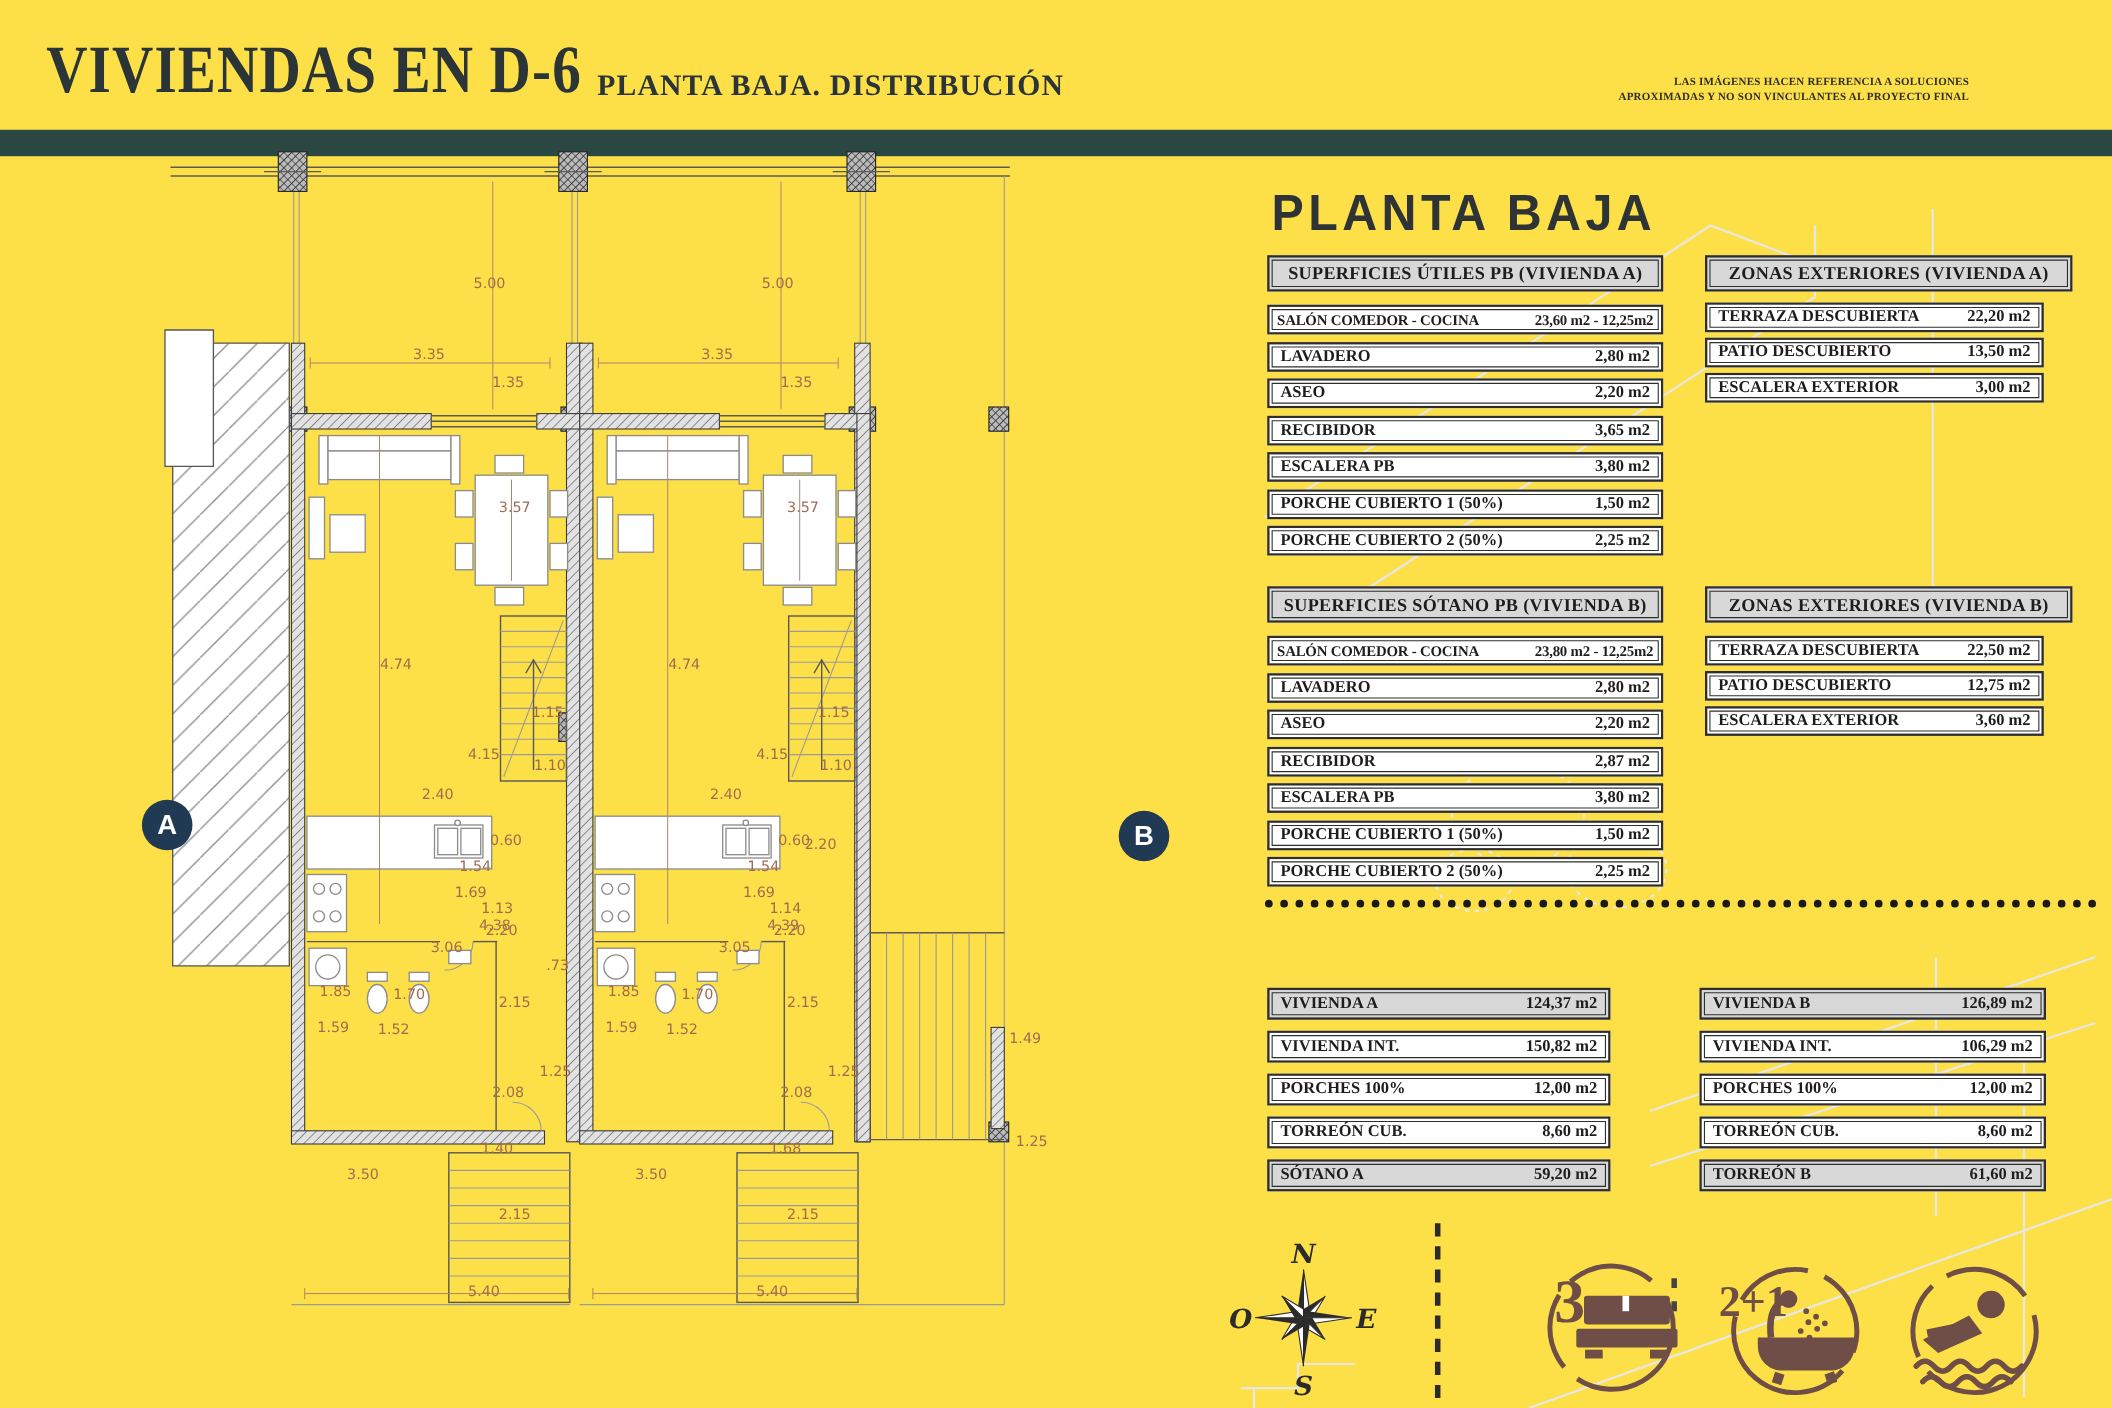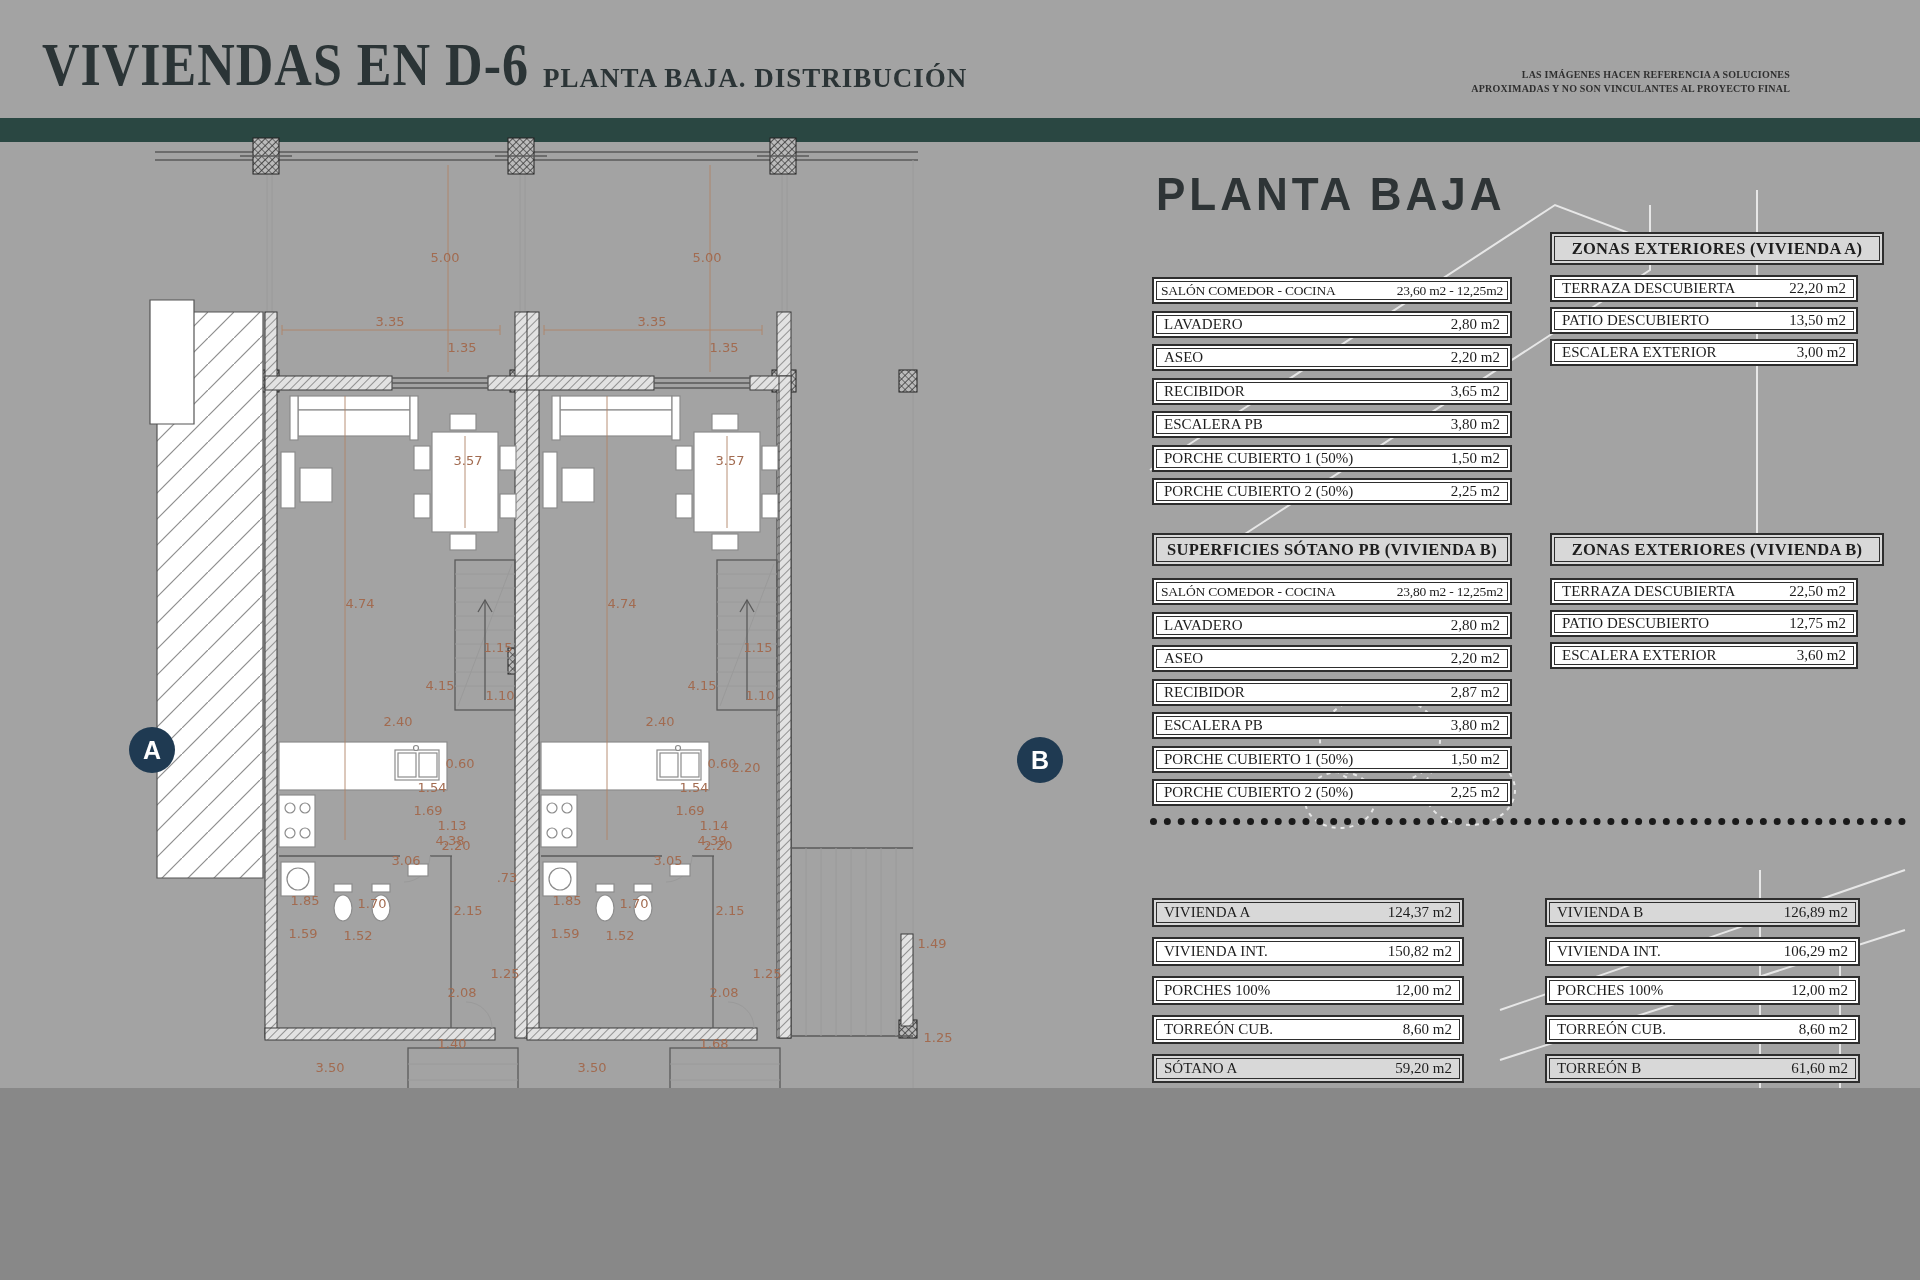--- a/index.html
+++ b/index.html
@@ -1,41 +1,41 @@
 <!DOCTYPE html>
 <html style="--teal: #2a4742; --ink: #2b3436; --navy: #1f3a52; --brown: #6e4e46; --dim: #a26b50;"><head>
 <meta charset="utf-8">
 <style>
   :root{
     --teal:#2a4742; --ink:#2b3436; --navy:#1f3a52; --brown:#6e4e46;
     --dim:#a26b50; --boxline:#2e2e2e; --gray:#d8d8d8; --grayrow:#cfcfcf;
   }
   html,body{margin:0;padding:0;background:#888;}
-  #page{position:relative;width:1920px;height:1088px;background:#a3a3a3;overflow:hidden;
+  #page{position:relative;width:1920px;height:1280px;background:#fde047;overflow:hidden;
         font-family:"Liberation Serif",serif;}
   
   #hdr-title{position:absolute;left:42px;top:40px;color:var(--ink);white-space:nowrap;}
   #hdr-title .big{font-size:52px;font-weight:bold;letter-spacing:1px;display:inline-block;
       transform:scaleY(1.18);transform-origin:bottom;}
   #hdr-title .sub{font-size:27px;font-weight:bold;letter-spacing:1px;margin-left:14px;}
   #disclaimer{position:absolute;right:130px;top:68px;text-align:right;color:#2f2f2f;
       font-size:10px;font-weight:bold;line-height:1.35;letter-spacing:.2px;}
   #tealbar{position:absolute;left:0;top:118px;width:1920px;height:24px;background:var(--teal);}
   
   #panel-title{position:absolute;left:1156px;top:168px;font-family:"Liberation Sans",sans-serif;
       font-size:44px;font-weight:bold;letter-spacing:4px;color:#2e3436;
       transform:scaleY(1.05);transform-origin:top left;}
   .box{box-sizing:border-box;border:2px solid var(--boxline);}
   .box-white{background:#fff;box-shadow:inset 0 0 0 2px #fff,inset 0 0 0 3px var(--boxline);}
   .box-gray{background:var(--gray);box-shadow:inset 0 0 0 2px var(--gray),inset 0 0 0 3px var(--boxline);}
   .thead{position:absolute;display:flex;align-items:center;justify-content:center;
       font-size:16.5px;font-weight:bold;letter-spacing:.3px;color:#1d1d1d;height:33px;}
   .rows{position:absolute;display:flex;flex-direction:column;}
   .trow{display:flex;align-items:center;justify-content:space-between;height:27px;
-      padding:0 10px;font-size:15px;font-weight:normal;color:#1d1d1d;flex:none;}
+      padding:0 10px;font-size:15px;font-weight:bold;color:#1d1d1d;flex:none;}
   .trow.tight{font-size:13.5px;letter-spacing:-.2px;padding:0 7px;}
   .rows-utiles{gap:6.5px;} .rows-ext{gap:5px;}
   .rows-cons{gap:10px;} .rows-cons .trow{height:29px;}
   #t-utiles-a{left:1152px;top:232px;width:360px;} #ra-utiles{left:1152px;top:277px;width:360px;}
   #t-ext-a{left:1550px;top:232px;width:334px;}   #ra-ext{left:1550px;top:275px;width:308px;}
   #t-utiles-b{left:1152px;top:533px;width:360px;} #rb-utiles{left:1152px;top:578px;width:360px;}
   #t-ext-b{left:1550px;top:533px;width:334px;}   #rb-ext{left:1550px;top:578px;width:308px;}
   #dotted{position:absolute;left:1150px;top:818px;width:756px;height:0;
       border-top:7px dotted #1a1a1a;}
   #t-cons{left:1152px;top:850px;width:356px;height:36px;}
@@ -371,20 +371,21 @@
       <circle cx="1810" cy="1186" r="12.5" fill="var(--brown)"></circle>
       <polygon points="1748,1218 1790,1196 1802,1212 1762,1230" fill="var(--brown)"></polygon>
       <line x1="1792" y1="1204" x2="1752" y2="1212" stroke="var(--brown)" stroke-width="7"></line>
       <path d="M1742,1242 q8,-9 16,0 t16,0 t16,0 t16,0 t16,0 t16,0" stroke="var(--brown)" stroke-width="5" fill="none" stroke-linecap="round"></path>
       <path d="M1748,1256 q8,-9 16,0 t16,0 t16,0 t16,0 t16,0" stroke="var(--brown)" stroke-width="5" fill="none" stroke-linecap="round"></path>
     </g>
   </svg>
 
   <div id="panel-title">PLANTA BAJA</div>
 
+  <div class="thead box box-gray" id="t-utiles-a">SUPERFICIES ÚTILES PB (VIVIENDA A)</div>
   <div class="rows rows-utiles" id="ra-utiles">
       <div class="trow box box-white tight">
         <span class="tl">SALÓN COMEDOR - COCINA</span>
         <span class="tv">23,60 m2 - 12,25m2</span>
       </div>
       <div class="trow box box-white">
         <span class="tl">LAVADERO</span>
         <span class="tv">2,80 m2</span>
       </div>
       <div class="trow box box-white">

